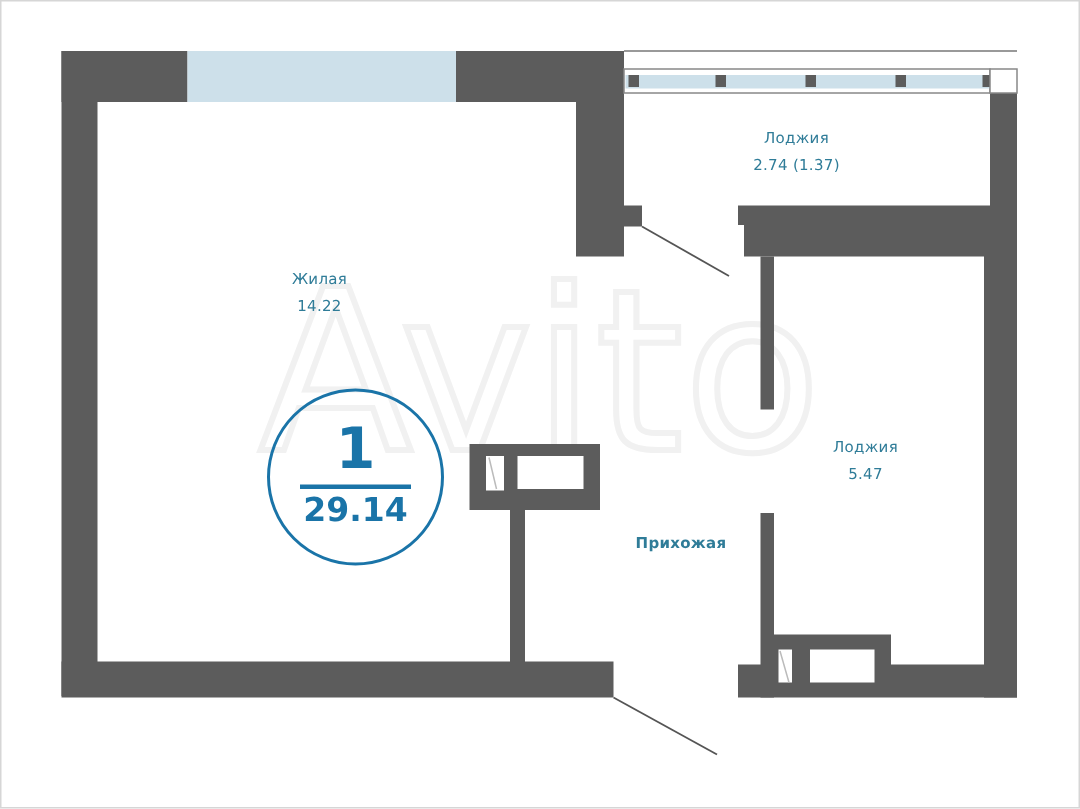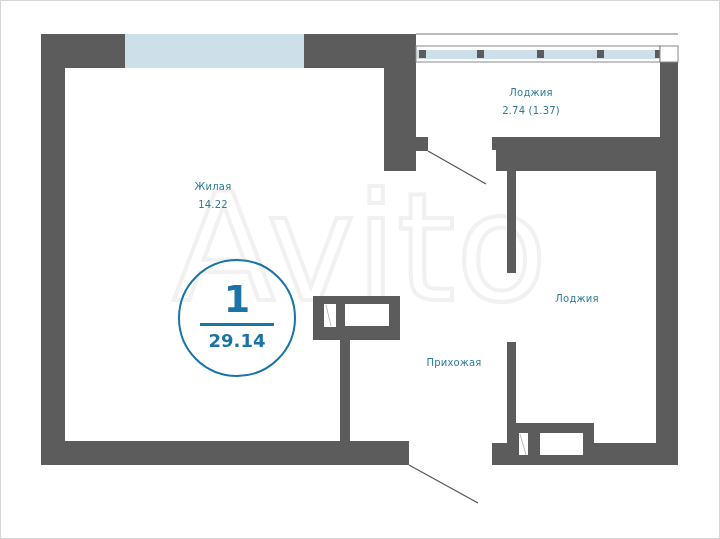--- a/index.html
+++ b/index.html
@@ -3,21 +3,21 @@
 <meta charset="utf-8">
 <style>
   html, body { margin: 0; padding: 0; background: #ffffff; }
   body { width: 720px; height: 539px; overflow: hidden; position: relative; font-family: "DejaVu Sans", sans-serif; }
   .frame { position: absolute; left: 0; top: 0; width: 718px; height: 537px; border: 1px solid #d6d6d6; background: #fff; }
   svg.plan { position: absolute; left: 0; top: 0; }
   .label { position: absolute; color: #2f7c98; text-align: center; font-size: 10px; line-height: 18px; letter-spacing: 0.2px; }
   .badge { position: absolute; left: 178px; top: 259px; width: 118px; height: 118px; border: 2px solid #1a74a8; border-radius: 50%; box-sizing: border-box; text-align: center; color: #1a74a8; }
   .badge .rooms { display: block; font-size: 38px; font-weight: bold; line-height: 40px; margin-top: 18px; }
   .badge .bar { width: 74px; height: 3px; background: #1a74a8; margin: 4px auto 3px auto; }
-  .badge .area { display: block; font-size: 18px; font-weight: bold; line-height: 24px; }
+  .badge .area { display: block; font-size: 22px; font-weight: bold; line-height: 24px; }
 </style>
 </head>
 <body>
 
 <div class="frame"></div>
 
 <svg class="plan" width="720" height="539" viewBox="0 0 720 539">
 
   <text x="360" y="300" text-anchor="middle" font-family="DejaVu Sans, sans-serif" font-size="150" fill="none" stroke="#f1f1f1" stroke-width="4">Avito</text>
 
@@ -89,23 +89,24 @@
   <div>14.22</div>
 </div>
 
 <div class="label" style="left:466px; top:84px; width:130px;">
   <div>Лоджия</div>
   <div>2.74 (1.37)</div>
 </div>
 
 <div class="label" style="left:532px; top:290px; width:90px;">
   <div>Лоджия</div>
+  <div>5.47</div>
 </div>
 
-<div class="label" style="left:404px; top:354px; width:100px;">
+<div class="label" style="left:404px; top:354px; width:100px;font-weight:bold;">
   <div>Прихожая</div>
 </div>
 
 <div class="badge">
   <span class="rooms">1</span>
   <div class="bar"></div>
   <span class="area">29.14</span>
 </div>
 
 </body></html>

